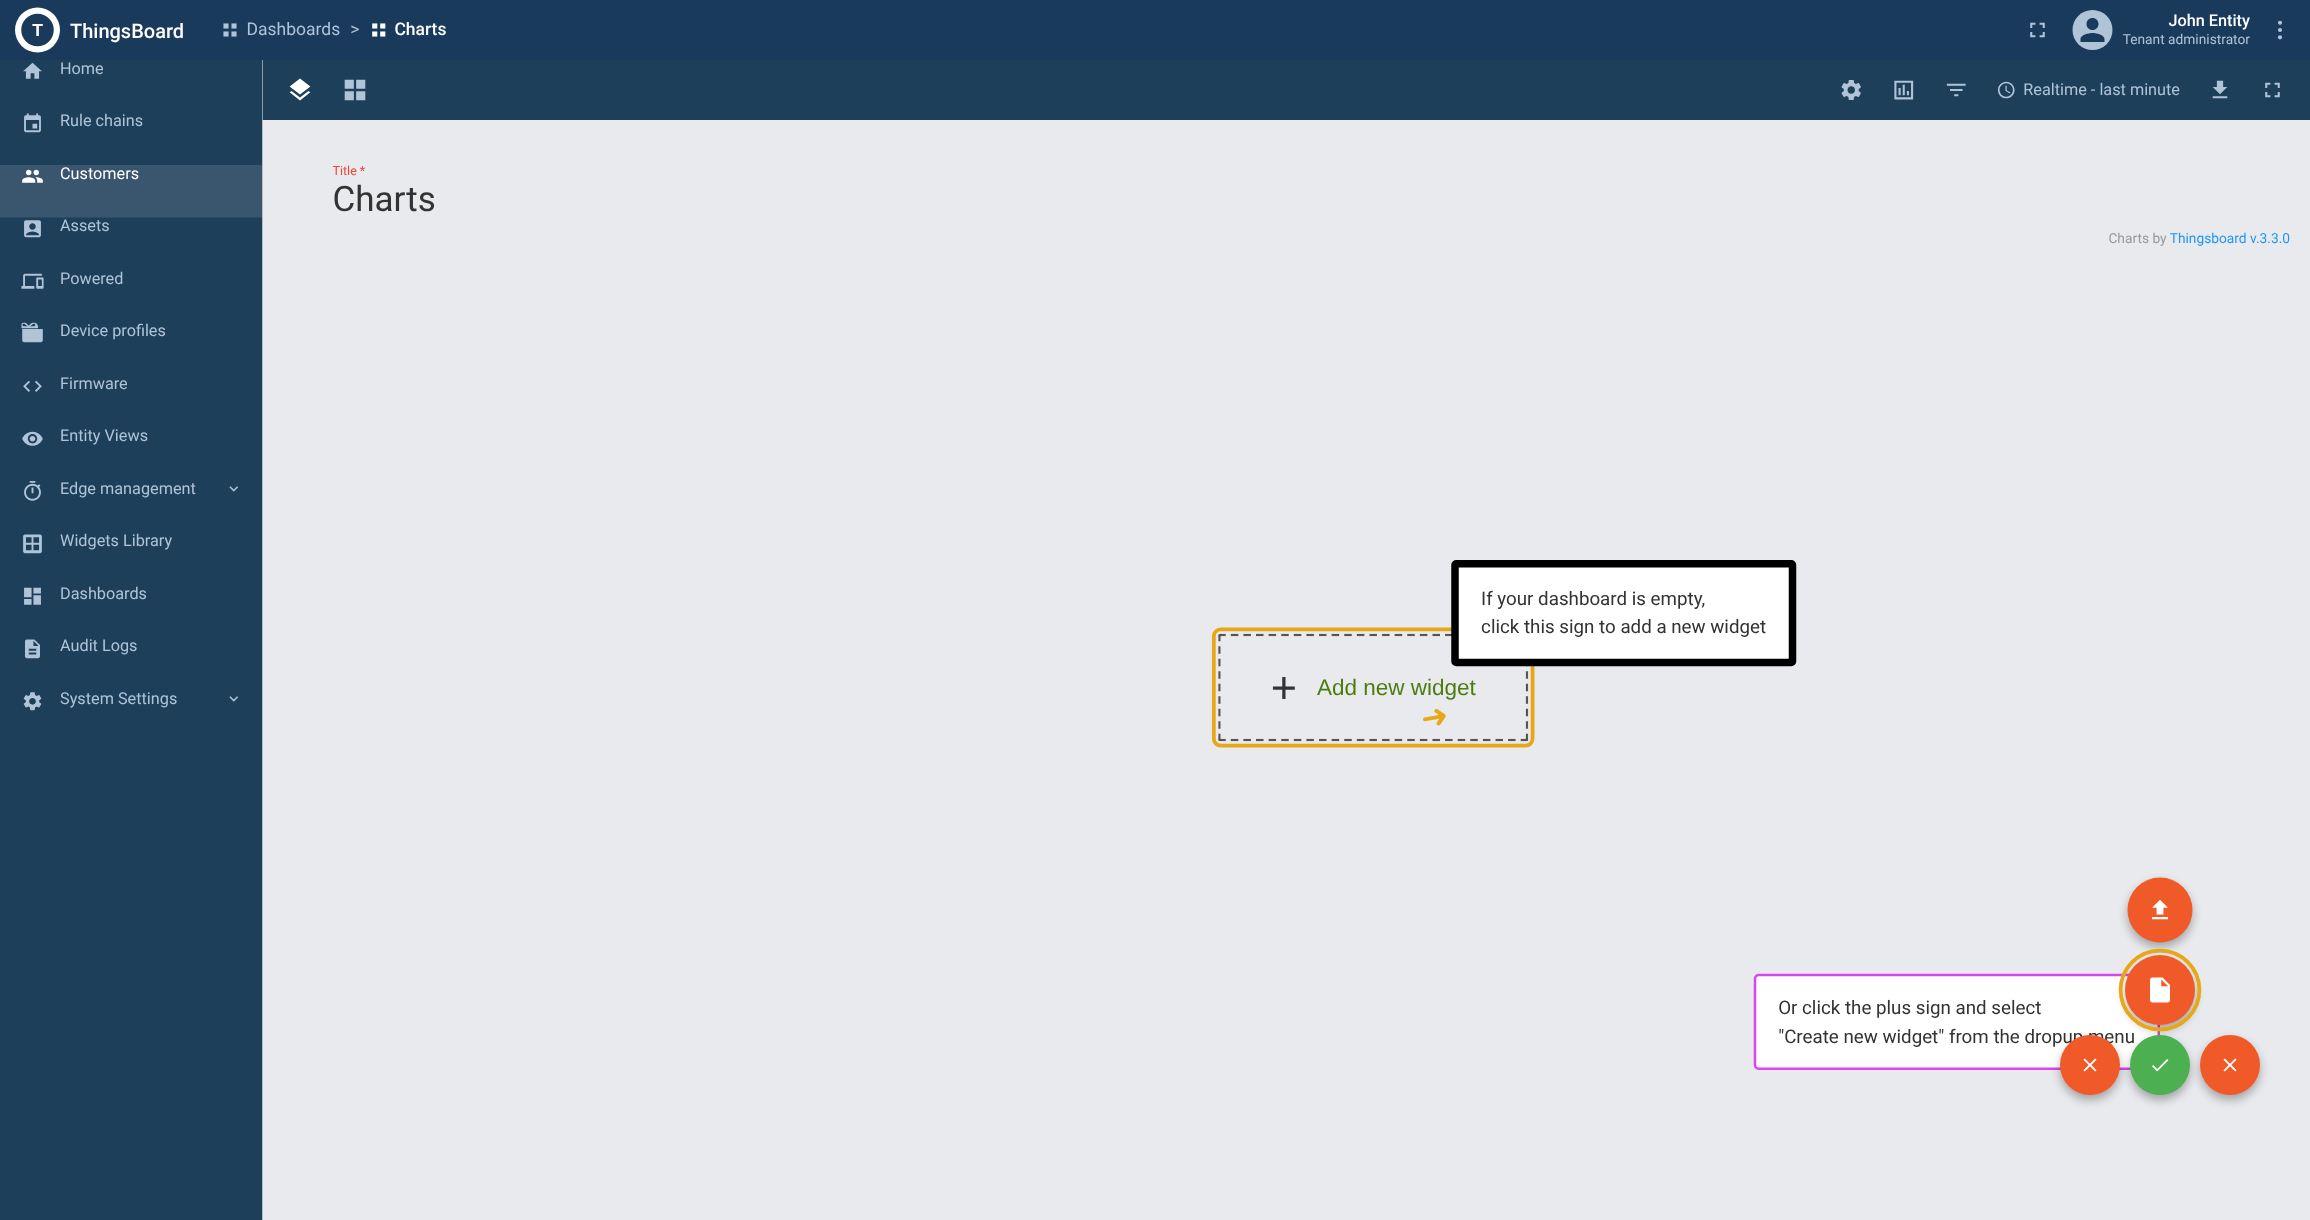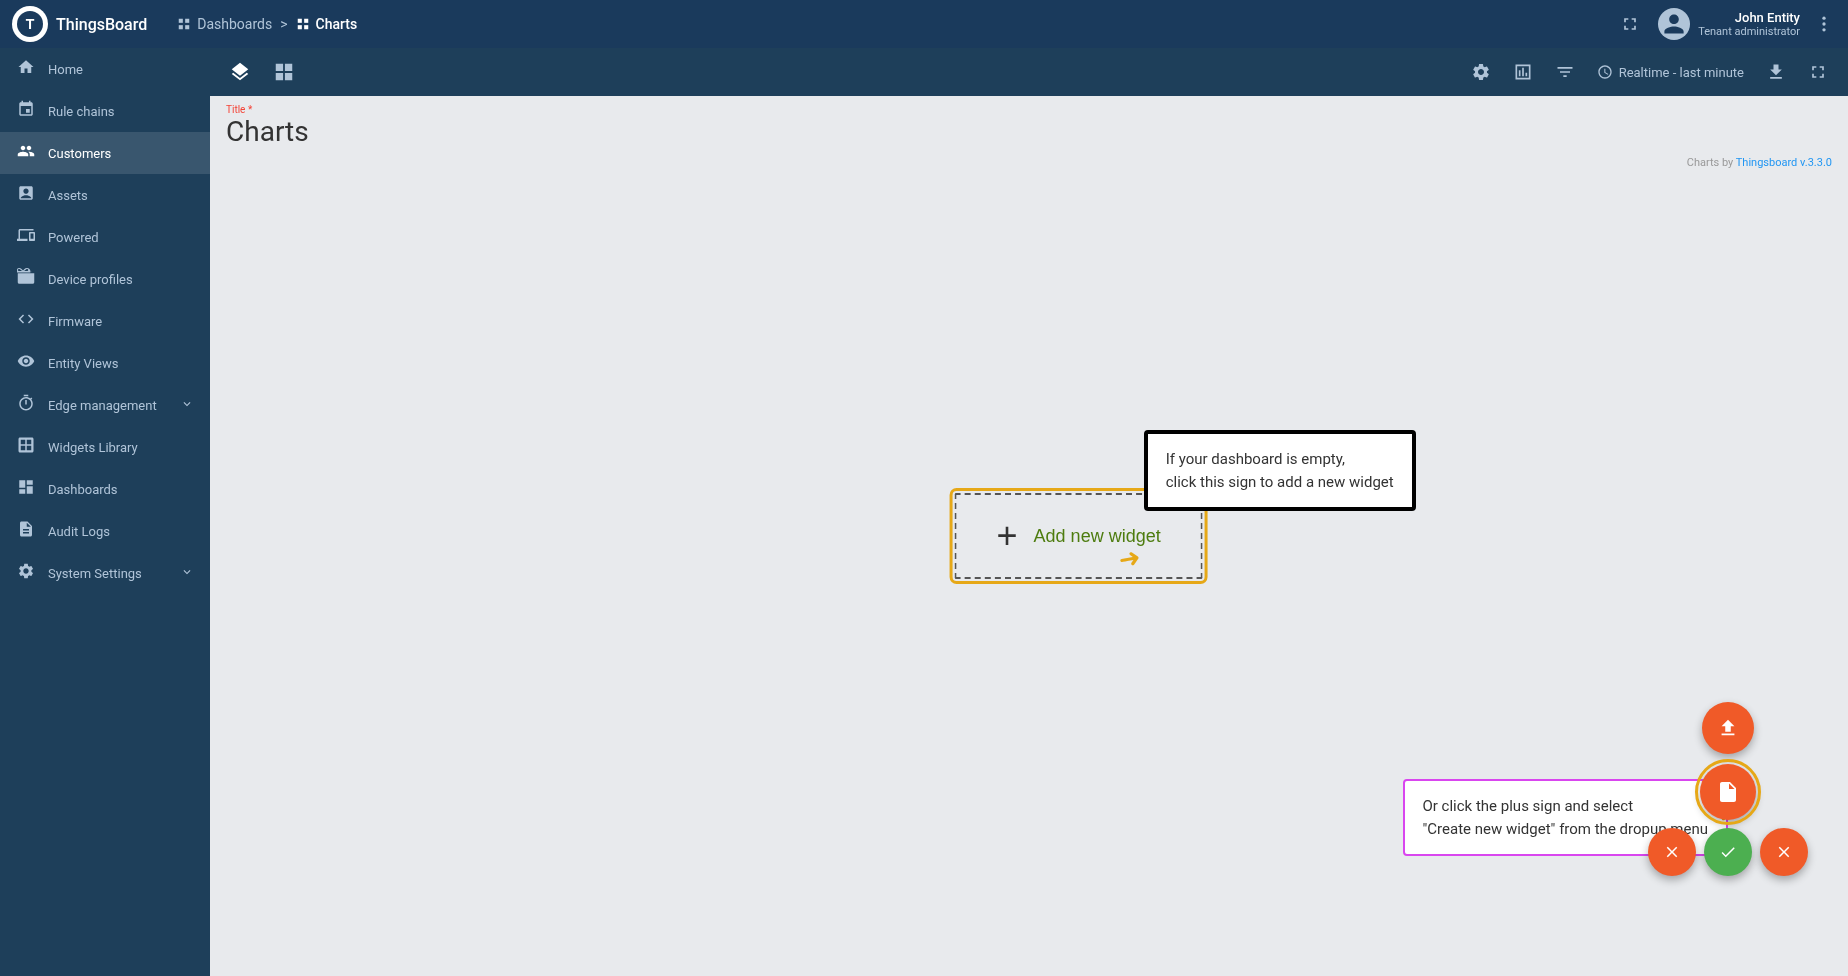--- a/index.html
+++ b/index.html
@@ -130,21 +130,20 @@
     .sidebar {
       width: 210px;
       background: #1e3f5a;
       display: flex;
       flex-direction: column;
       overflow-y: auto;
       flex-shrink: 0;
     }
     .sidebar-item {
       display: flex;
-      align-items: center;
       gap: 12px;
       padding: 0 16px;
       height: 42px;
       cursor: pointer;
       color: #b0c4d8;
       font-size: 13px;
       transition: background 0.2s;
       position: relative;
     }
     .sidebar-item.active {
@@ -164,20 +163,21 @@
       font-size: 12px;
     }
 
     
     .content-area {
       flex: 1;
       display: flex;
       flex-direction: column;
       overflow: hidden;
       background: #e8eaed;
+      gap: 28px;
     }
 
     
     .dashboard-toolbar {
       background: #1e3f5a;
       height: 48px;
       display: flex;
       align-items: center;
       padding: 0 12px;
       justify-content: space-between;
@@ -216,20 +216,21 @@
       cursor: pointer;
       padding: 4px 8px;
       border-radius: 4px;
     }
 
     
     .dashboard-content {
       flex: 1;
       position: relative;
       overflow: hidden;
+      margin-left: 40px;
     }
 
     
     .title-area {
       padding: 8px 16px 4px;
     }
     .title-label {
       font-size: 10px;
       color: #999;
     }
@@ -272,21 +273,21 @@
       font-size: 18px;
       color: #4d7c0f;
     }
 
     
     .tooltip-1 {
       position: absolute;
       top: 38%;
       left: 57%;
       background: #fff;
-      border: 4px solid #000000;
+      border: 6px solid #000000;
       padding: 14px 18px;
       border-radius: 4px;
       font-size: 15px;
       color: #333;
       max-width: 320px;
       line-height: 1.5;
     }
 
     
     .fab-area {

